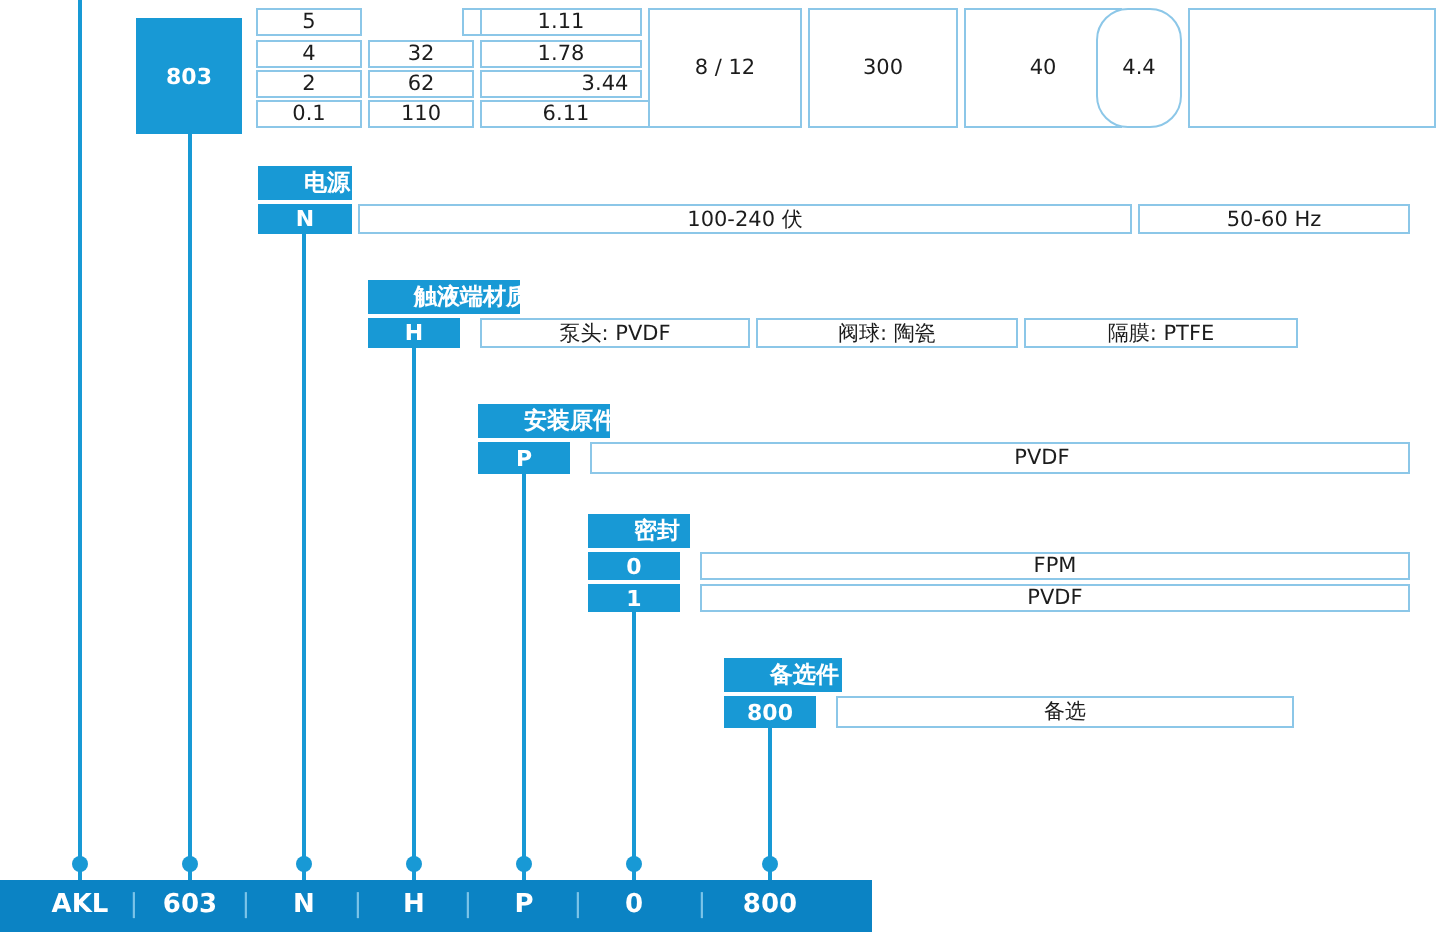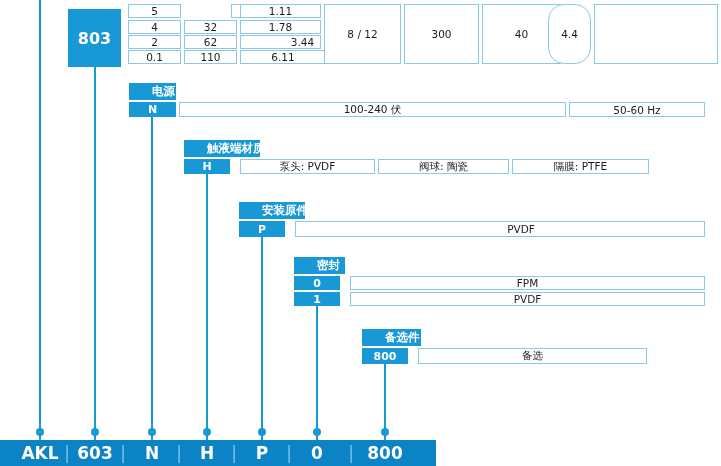--- a/index.html
+++ b/index.html
@@ -22,21 +22,21 @@
     background:#1899d5;color:#fff;
     font-weight:bold;font-size:11px;
     display:flex;align-items:center;justify-content:center;
     white-space:nowrap;
   }
   .hdr{justify-content:flex-start;padding-left:23px;font-size:11.5px;}
   .vline{position:absolute;width:2px;background:#1899d5;}
   .dot{position:absolute;width:8px;height:8px;border-radius:50%;background:#1899d5;}
   .bar{
     position:absolute;left:0;top:440px;width:436px;height:26px;
-    background:#0b83c4;color:#fff;font-weight:bold;font-size:17px;
+    background:#0b83c4;color:#fff;font-weight:bold;font-size:13px;
   }
   .bar span{
     position:absolute;top:0;height:26px;line-height:26px;
     transform:translateX(-50%);
   }
   .bar .sep{color:#7cc4e8;font-weight:normal;}
 </style>
 </head>
 <body>
 
@@ -53,21 +53,21 @@
     <div class="dot" style="left:36px;top:428px;"></div>
     <div class="dot" style="left:91px;top:428px;"></div>
     <div class="dot" style="left:148px;top:428px;"></div>
     <div class="dot" style="left:203px;top:428px;"></div>
     <div class="dot" style="left:258px;top:428px;"></div>
     <div class="dot" style="left:313px;top:428px;"></div>
     <div class="dot" style="left:381px;top:428px;"></div>
   </div>
 
   <div>
-    <div class="blue" style="left:68px;top:9px;width:53px;height:58px;font-size:16px;">803</div>
+    <div class="blue" style="left:68px;top:9px;width:53px;height:58px;font-size:11px;">803</div>
 
     <div class="cell" style="left:128px;top:4px;width:53px;height:14px;">5</div>
     <div class="cell" style="left:184px;top:4px;width:53px;height:14px;margin-left:47px;">20</div>
     <div class="cell" style="left:240px;top:4px;width:81px;height:14px;">1.11</div>
 
     <div class="cell" style="left:128px;top:20px;width:53px;height:14px;">4</div>
     <div class="cell" style="left:184px;top:20px;width:53px;height:14px;">32</div>
     <div class="cell" style="left:240px;top:20px;width:81px;height:14px;">1.78</div>
 
     <div class="cell" style="left:128px;top:35px;width:53px;height:14px;">2</div>

